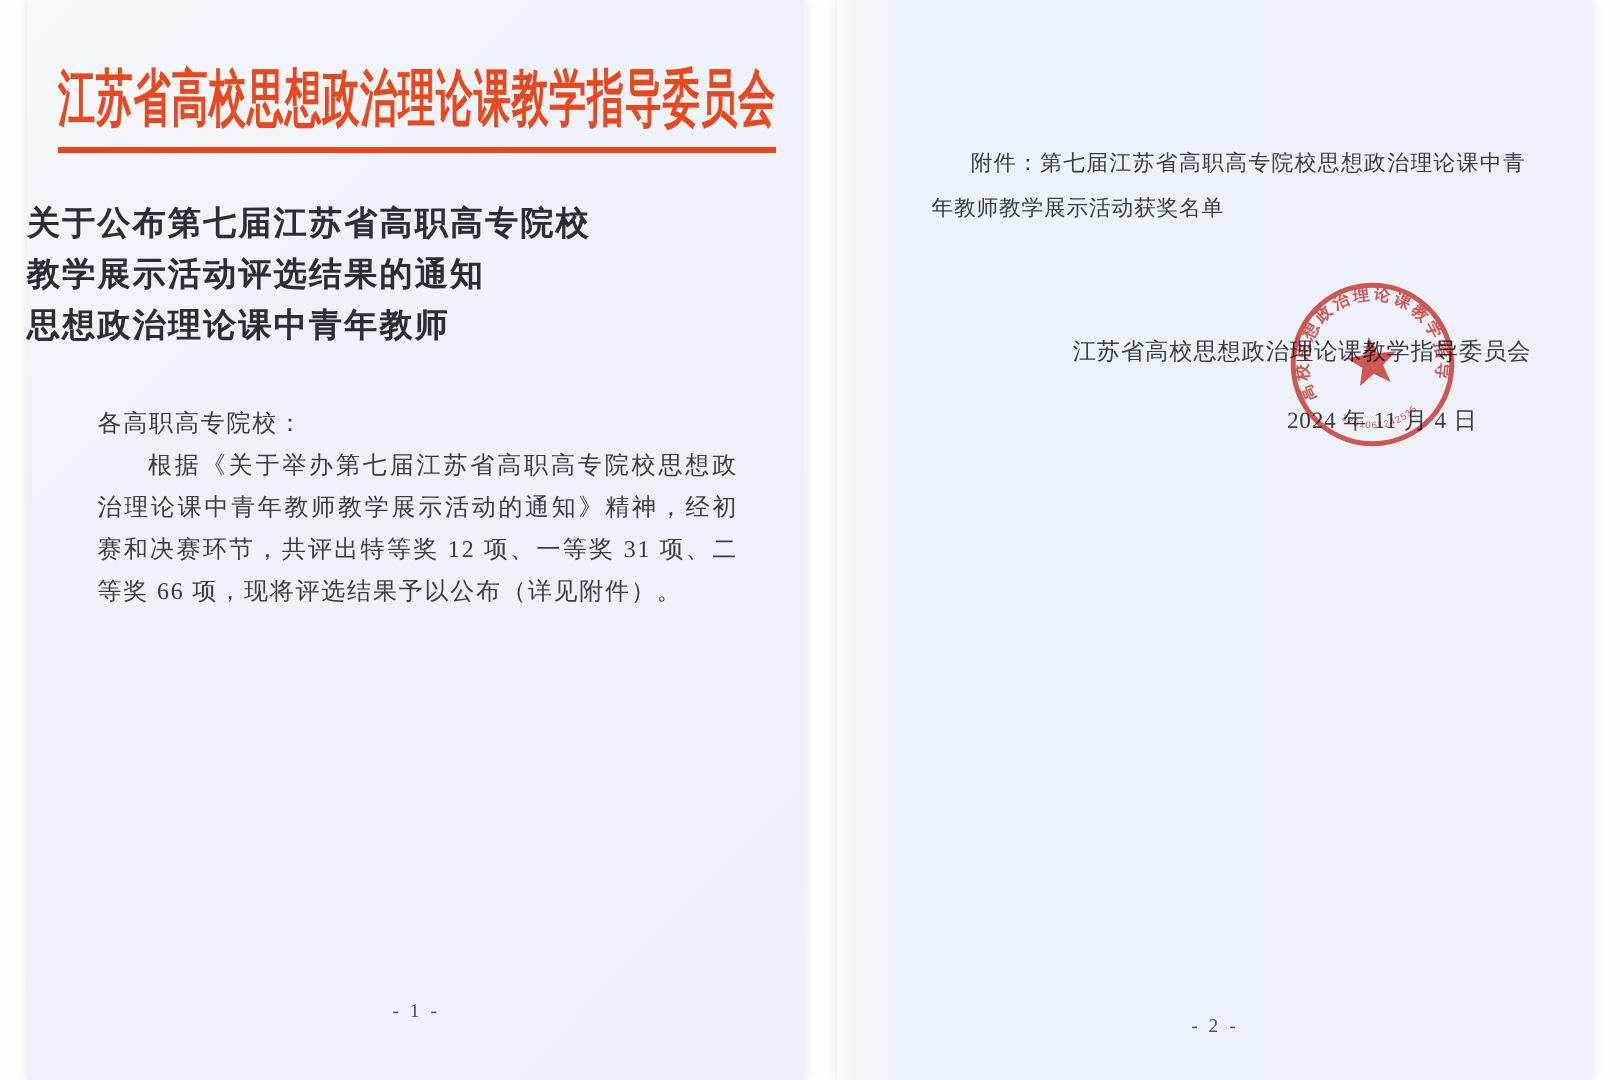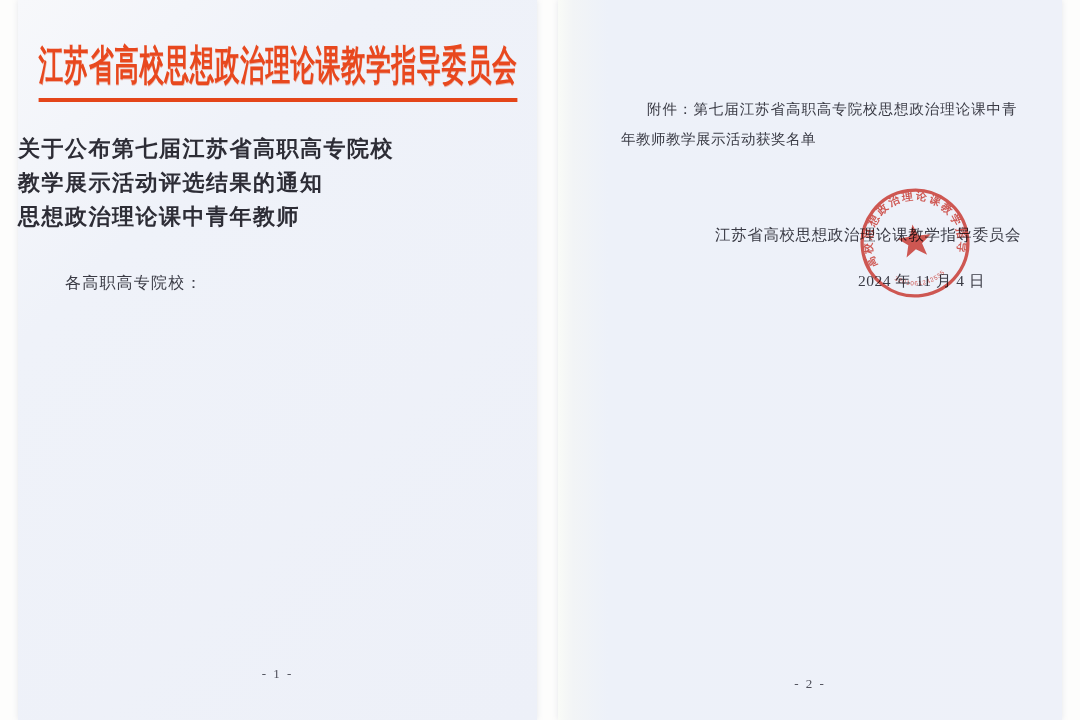--- a/index.html
+++ b/index.html
@@ -102,20 +102,21 @@
     </div>
 
     <div class="doc-title">
       <div>关于公布第七届江苏省高职高专院校</div>
       <div>教学展示活动评选结果的通知</div>
       <div>思想政治理论课中青年教师</div>
     </div>
 
     <div class="body-text">
       <div class="salutation">各高职高专院校：</div>
+      <div class="para">根据《关于举办第七届江苏省高职高专院校思想政治理论课中青年教师教学展示活动的通知》精神，经初赛和决赛环节，共评出特等奖 12 项、一等奖 31 项、二等奖 66 项，现将评选结果予以公布（详见附件）。</div>
     </div>
 
     <div class="page-footer footer-1">- 1 -</div>
   </div>
 
   <div class="page page-2">
 
     <div class="attachment">附件：第七届江苏省高职高专院校思想政治理论课中青年教师教学展示活动获奖名单</div>
 
     <div class="signature-block">

